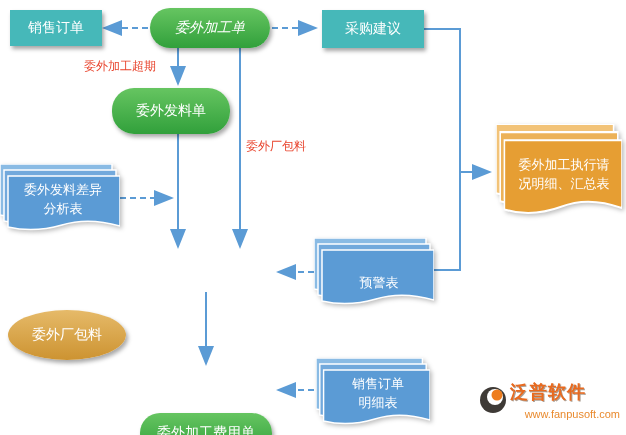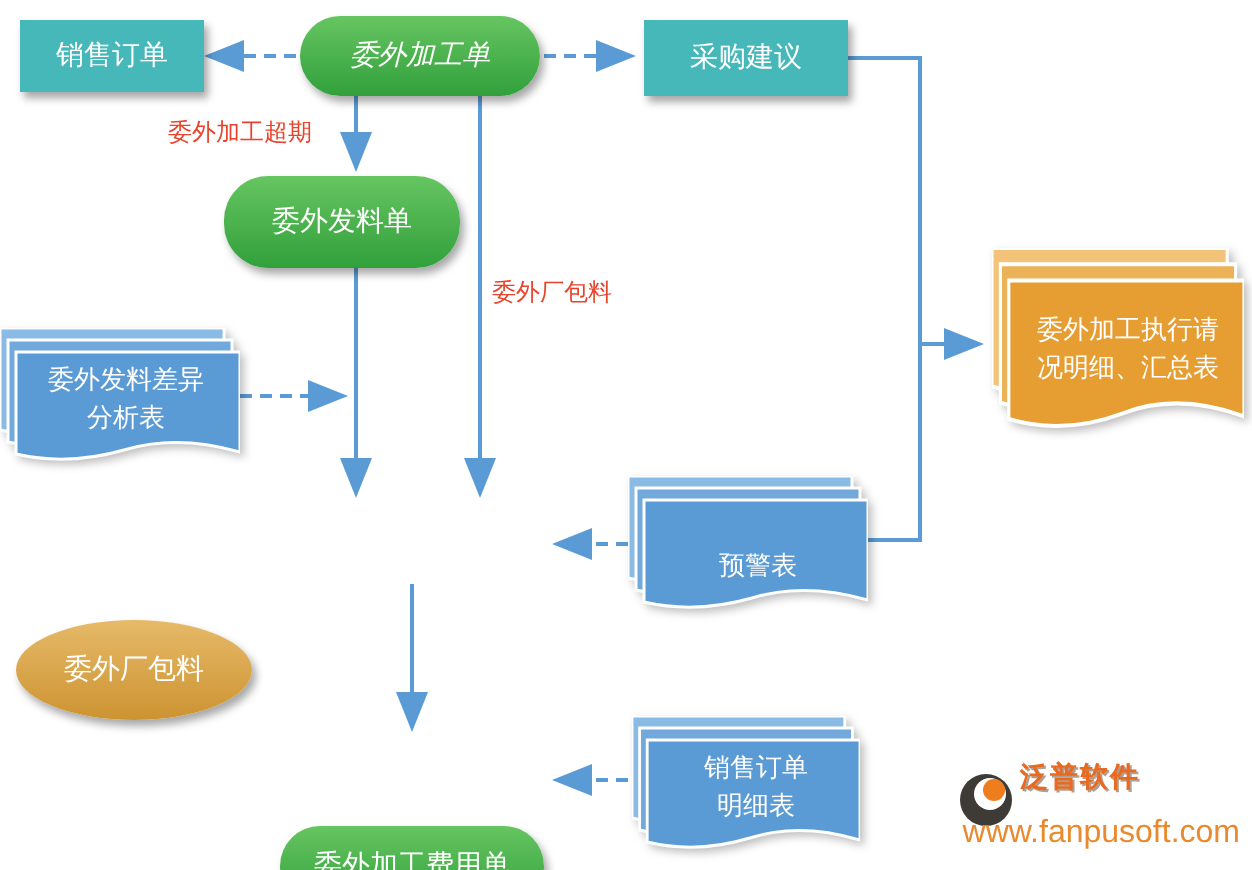--- a/index.html
+++ b/index.html
@@ -22,23 +22,23 @@
   .doc-tall .doc-label{top:32px;}
   .doc-blue  .doc-l1{fill:#5b9bd5;stroke:#ffffff;stroke-width:1.5;}
   .doc-blue  .doc-l2{fill:#72a9dc;stroke:#ffffff;stroke-width:1.5;}
   .doc-blue  .doc-l3{fill:#8abbe4;stroke:#ffffff;stroke-width:1.5;}
   .doc-orange .doc-l1{fill:#e69e33;stroke:#ffffff;stroke-width:1.5;}
   .doc-orange .doc-l2{fill:#ecb258;stroke:#ffffff;stroke-width:1.5;}
   .doc-orange .doc-l3{fill:#f2c378;stroke:#ffffff;stroke-width:1.5;}
   .edge-label{position:absolute;z-index:3;color:#e8432c;font-size:12px;white-space:nowrap;}
   #logo{position:absolute;z-index:3;right:0;top:380px;width:150px;height:50px;}
   #logo-icon{position:absolute;left:2px;top:4px;}
-  #logo-name{position:absolute;left:34px;top:0;font-size:14px;font-weight:bold;color:#e96a1f;
+  #logo-name{position:absolute;left:34px;top:0;font-size:18px;font-weight:bold;color:#e96a1f;
         letter-spacing:1px;text-shadow:1px 1px 0 rgba(70,45,20,0.45);white-space:nowrap;}
-  #logo-url{position:absolute;right:6px;top:28px;font-size:16px;color:#e98a2e;white-space:nowrap;}
+  #logo-url{position:absolute;right:6px;top:28px;font-size:11px;color:#e98a2e;white-space:nowrap;}
 </style>
 </head>
 <body>
 
 <div id="canvas">
 
   <svg width="0" height="0" style="position:absolute" aria-hidden="true">
     <defs>
       <path id="doc-shape" d="M0,0 H112 V50 Q80,41 54,49 Q26,57 0,51 Z"></path>
       <marker id="arrowhead" markerWidth="10" markerHeight="8" refX="8" refY="4" orient="auto">

